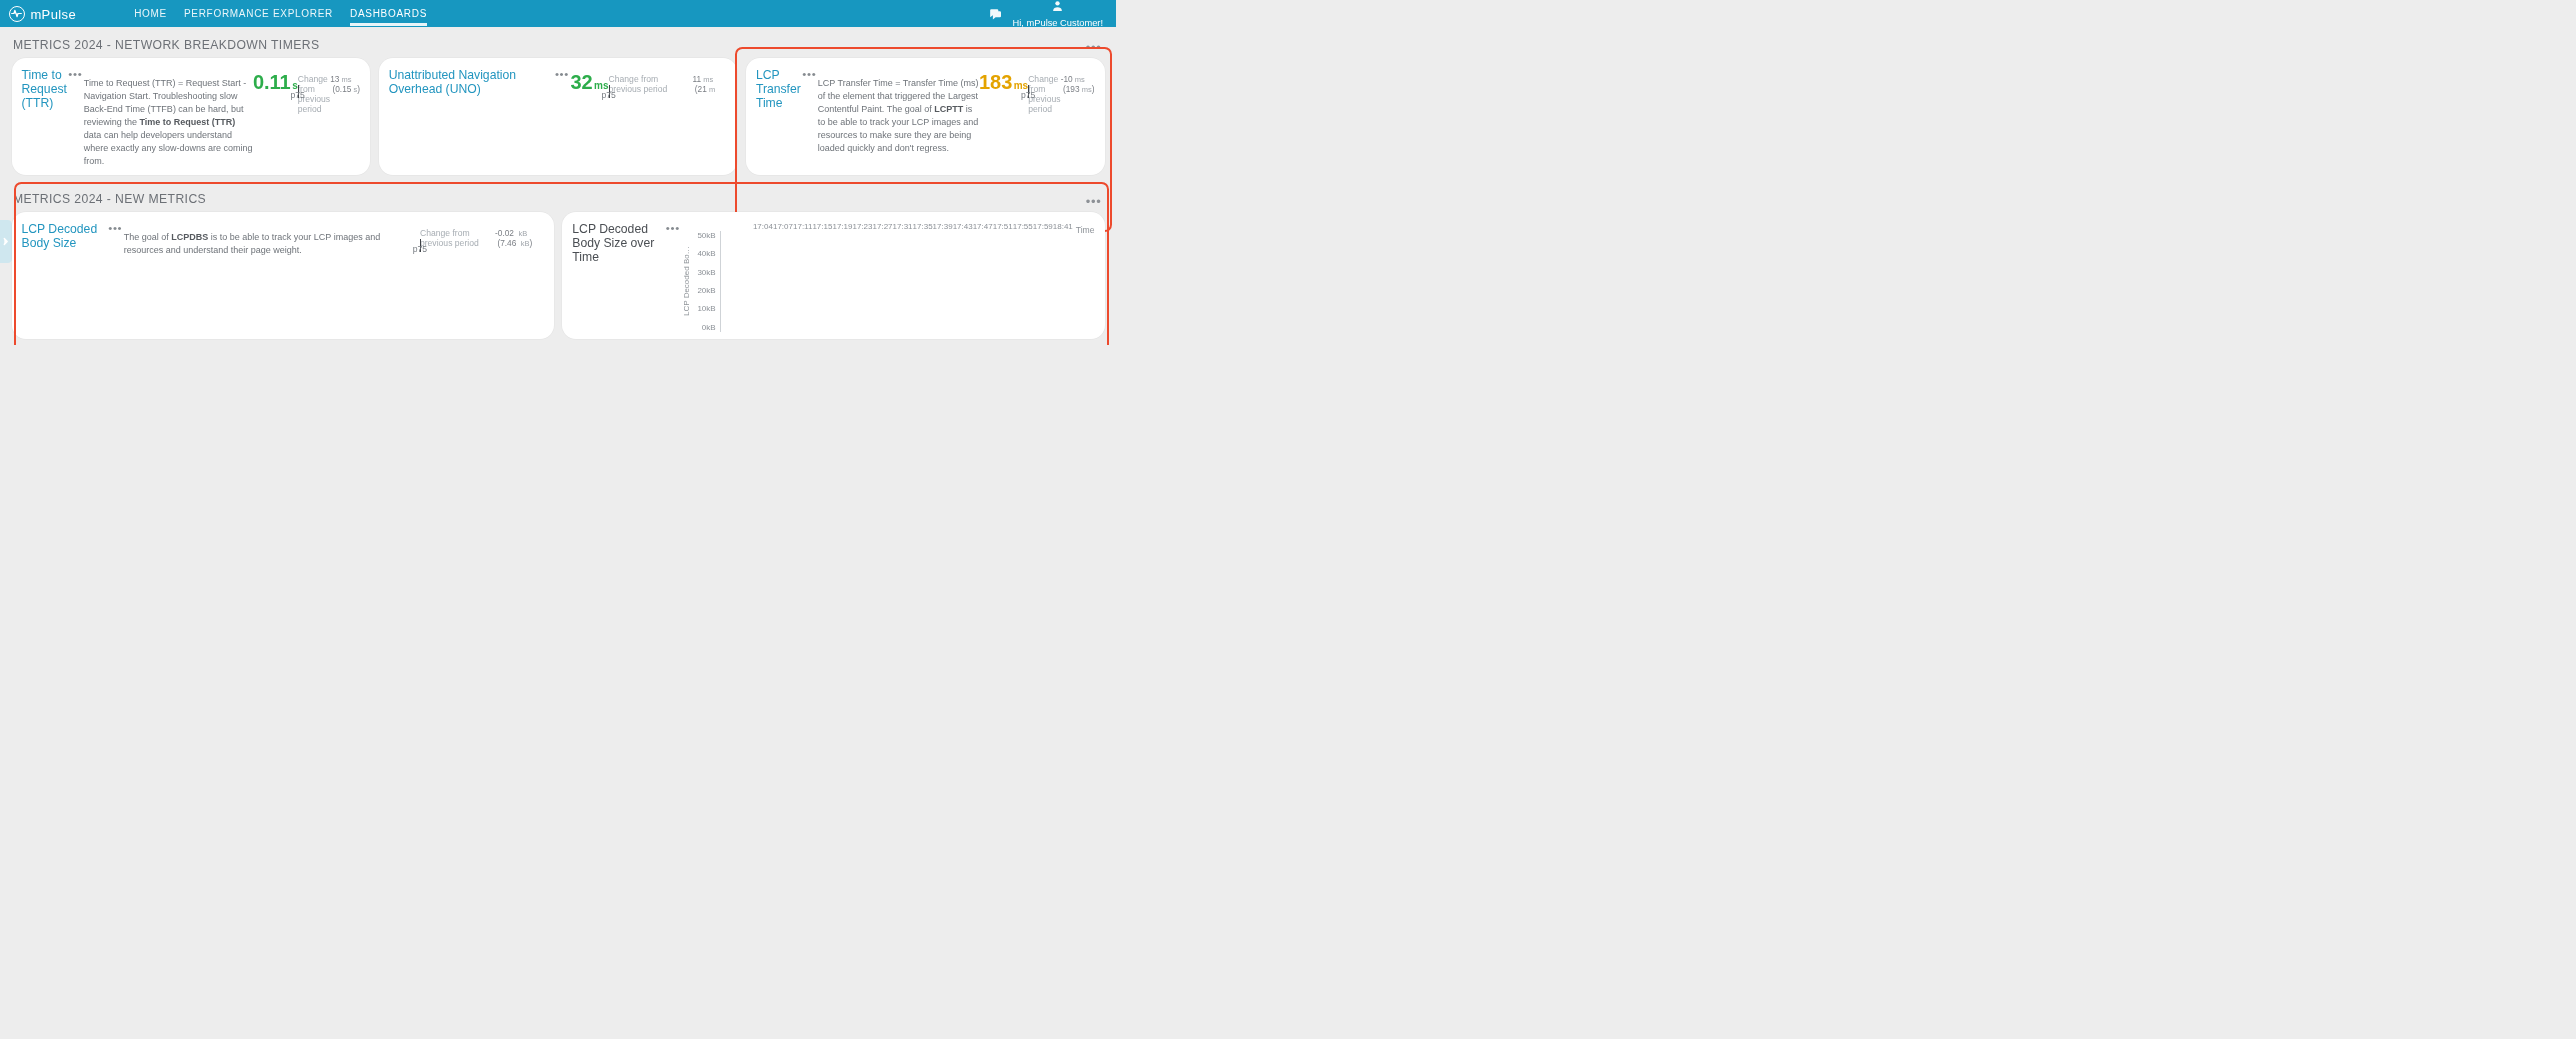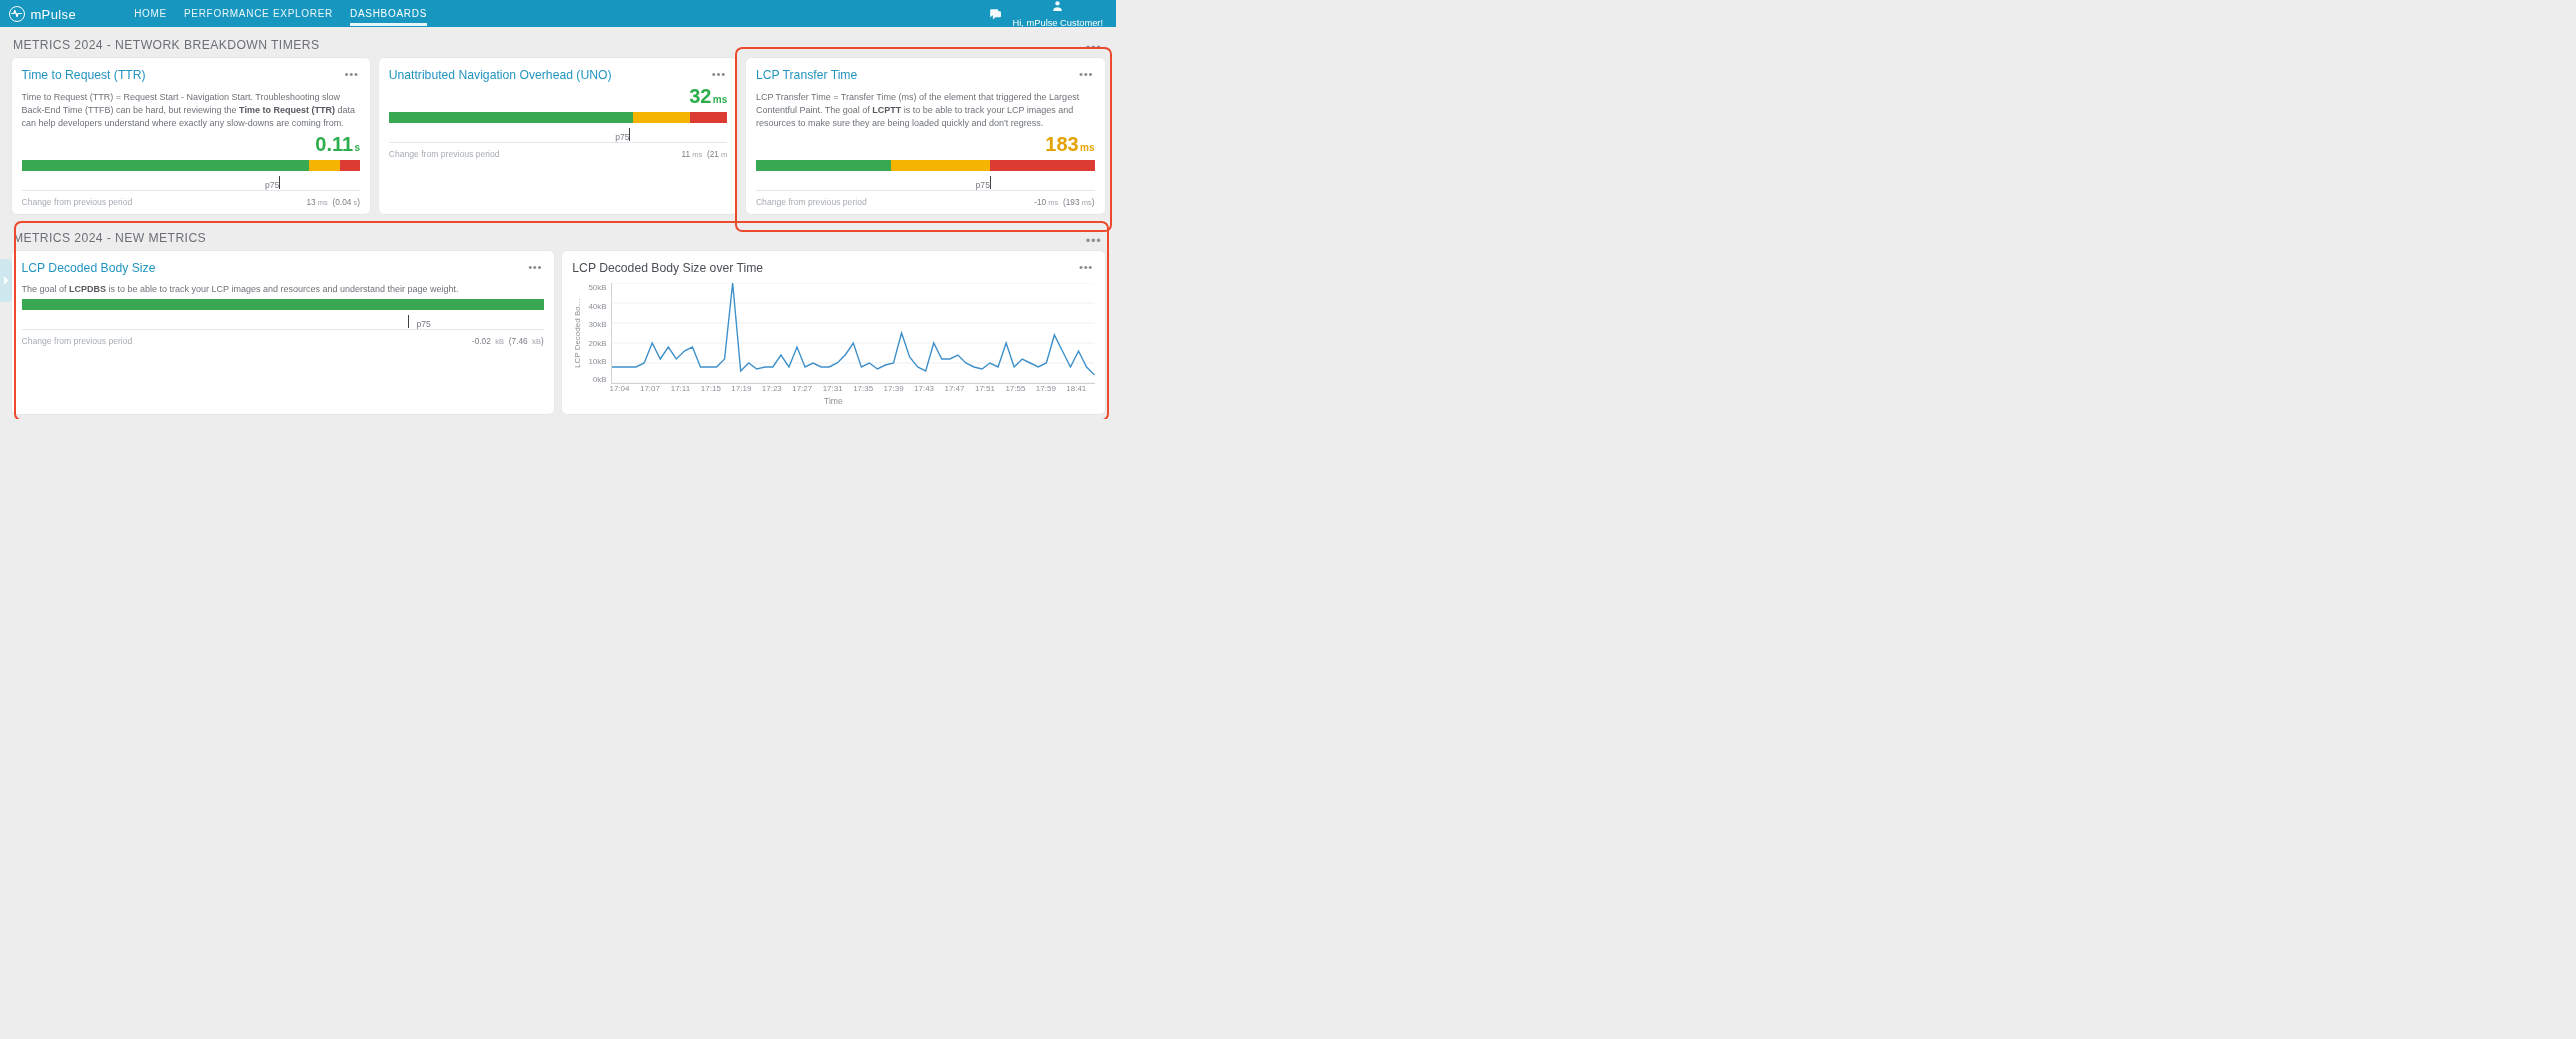--- a/index.html
+++ b/index.html
@@ -65,22 +65,22 @@
   
   .section { padding: 10px 11.5px 5.8px 11.5px; position: relative; }
   .section-header { display: flex; align-items: center; }
   .section-title {
     font-size: 12.2px; color: #6c7076; letter-spacing: 0.4px; font-weight: 400;
     margin: 1.4px 0 5.8px 1.4px;
   }
   .section-menu { margin-left: auto; color: #8d9196; font-size: 13px; letter-spacing: 0.7px; padding-right: 2.9px;}
   .cards { display: flex; gap: 8.6px; }
   .card {
-    background: var(--card-bg); border-radius: 5px; padding: 10px 10px 7.2px 10px;
-    flex: 1 1 0; min-width: 0; display: flex; flex-direction: column;
+    background: var(--card-bg); border-radius: 14px; padding: 10px 10px 7.2px 10px;
+    flex: 1 1 0; min-width: 0; display: flex; flex-direction: row;
     box-shadow: 0 0 0 0.7px rgba(0,0,0,.03);
   }
   .card-head { display: flex; align-items: flex-start; }
   .card-title { color: var(--link); font-size: 12.2px; font-weight: 400; margin: 0; }
   .card-menu {
     margin-left: auto; color: #868b90; font-size: 11.5px; letter-spacing: 0.7px;
     padding: 0 1.4px; user-select: none;
   }
   .card-desc { color: #6e7379; font-size: 9px; line-height: 1.45; margin-top: 8.6px; min-height: 36px; }
   .card-desc b { color: #565a5f; font-weight: 600; }
@@ -216,21 +216,21 @@
         </div>
         <div class="bar-axis">
           <div class="p75-mark" style="left:76%"></div>
           <div class="p75-label" style="left:74%">p75</div>
         </div>
       </div>
       <div class="change-row">
         <span>Change from previous period</span>
         <span class="right">
           <span>13</span><span class="sub">ms</span>
-          &nbsp;<span>(0.04</span><span class="sub">s</span><span>)</span>
+          &nbsp;<span>(0.15</span><span class="sub">s</span><span>)</span>
         </span>
       </div>
     </div>
 
     <div class="card">
       <div class="card-head">
         <h3 class="card-title">Unattributed Navigation Overhead (UNO)</h3>
         <div class="card-menu">•••</div>
       </div>
       <div class="metric">

